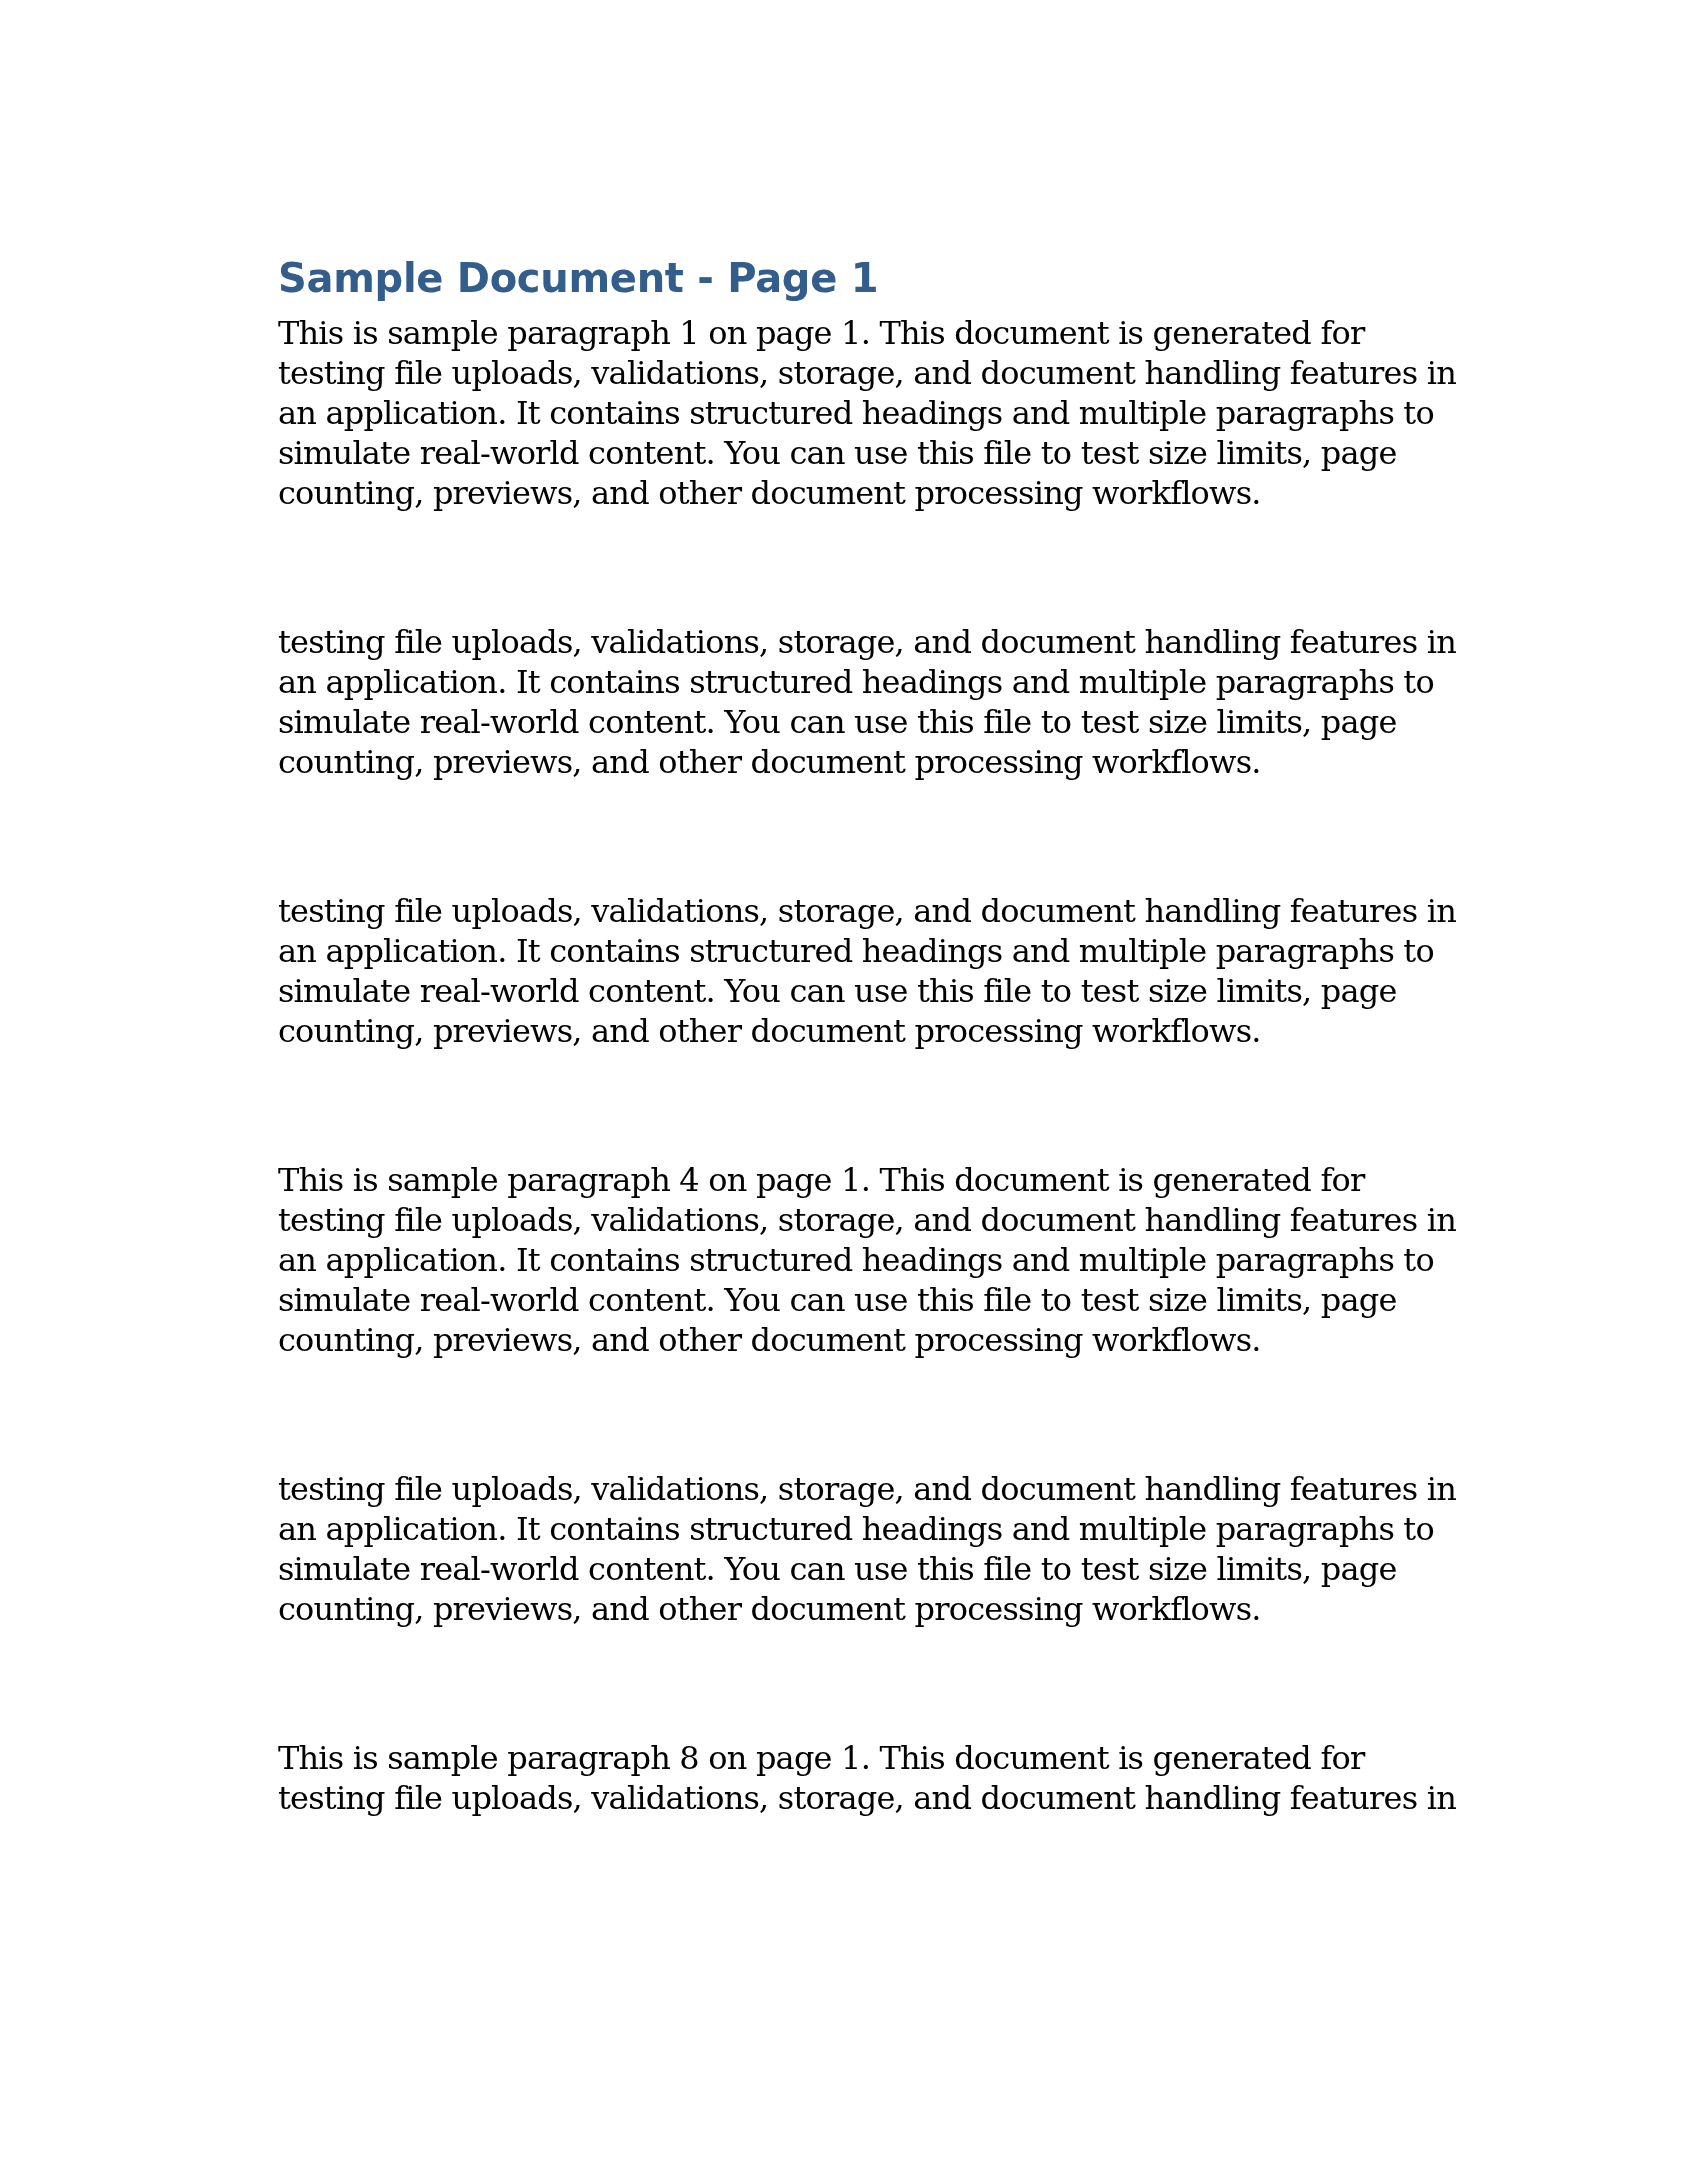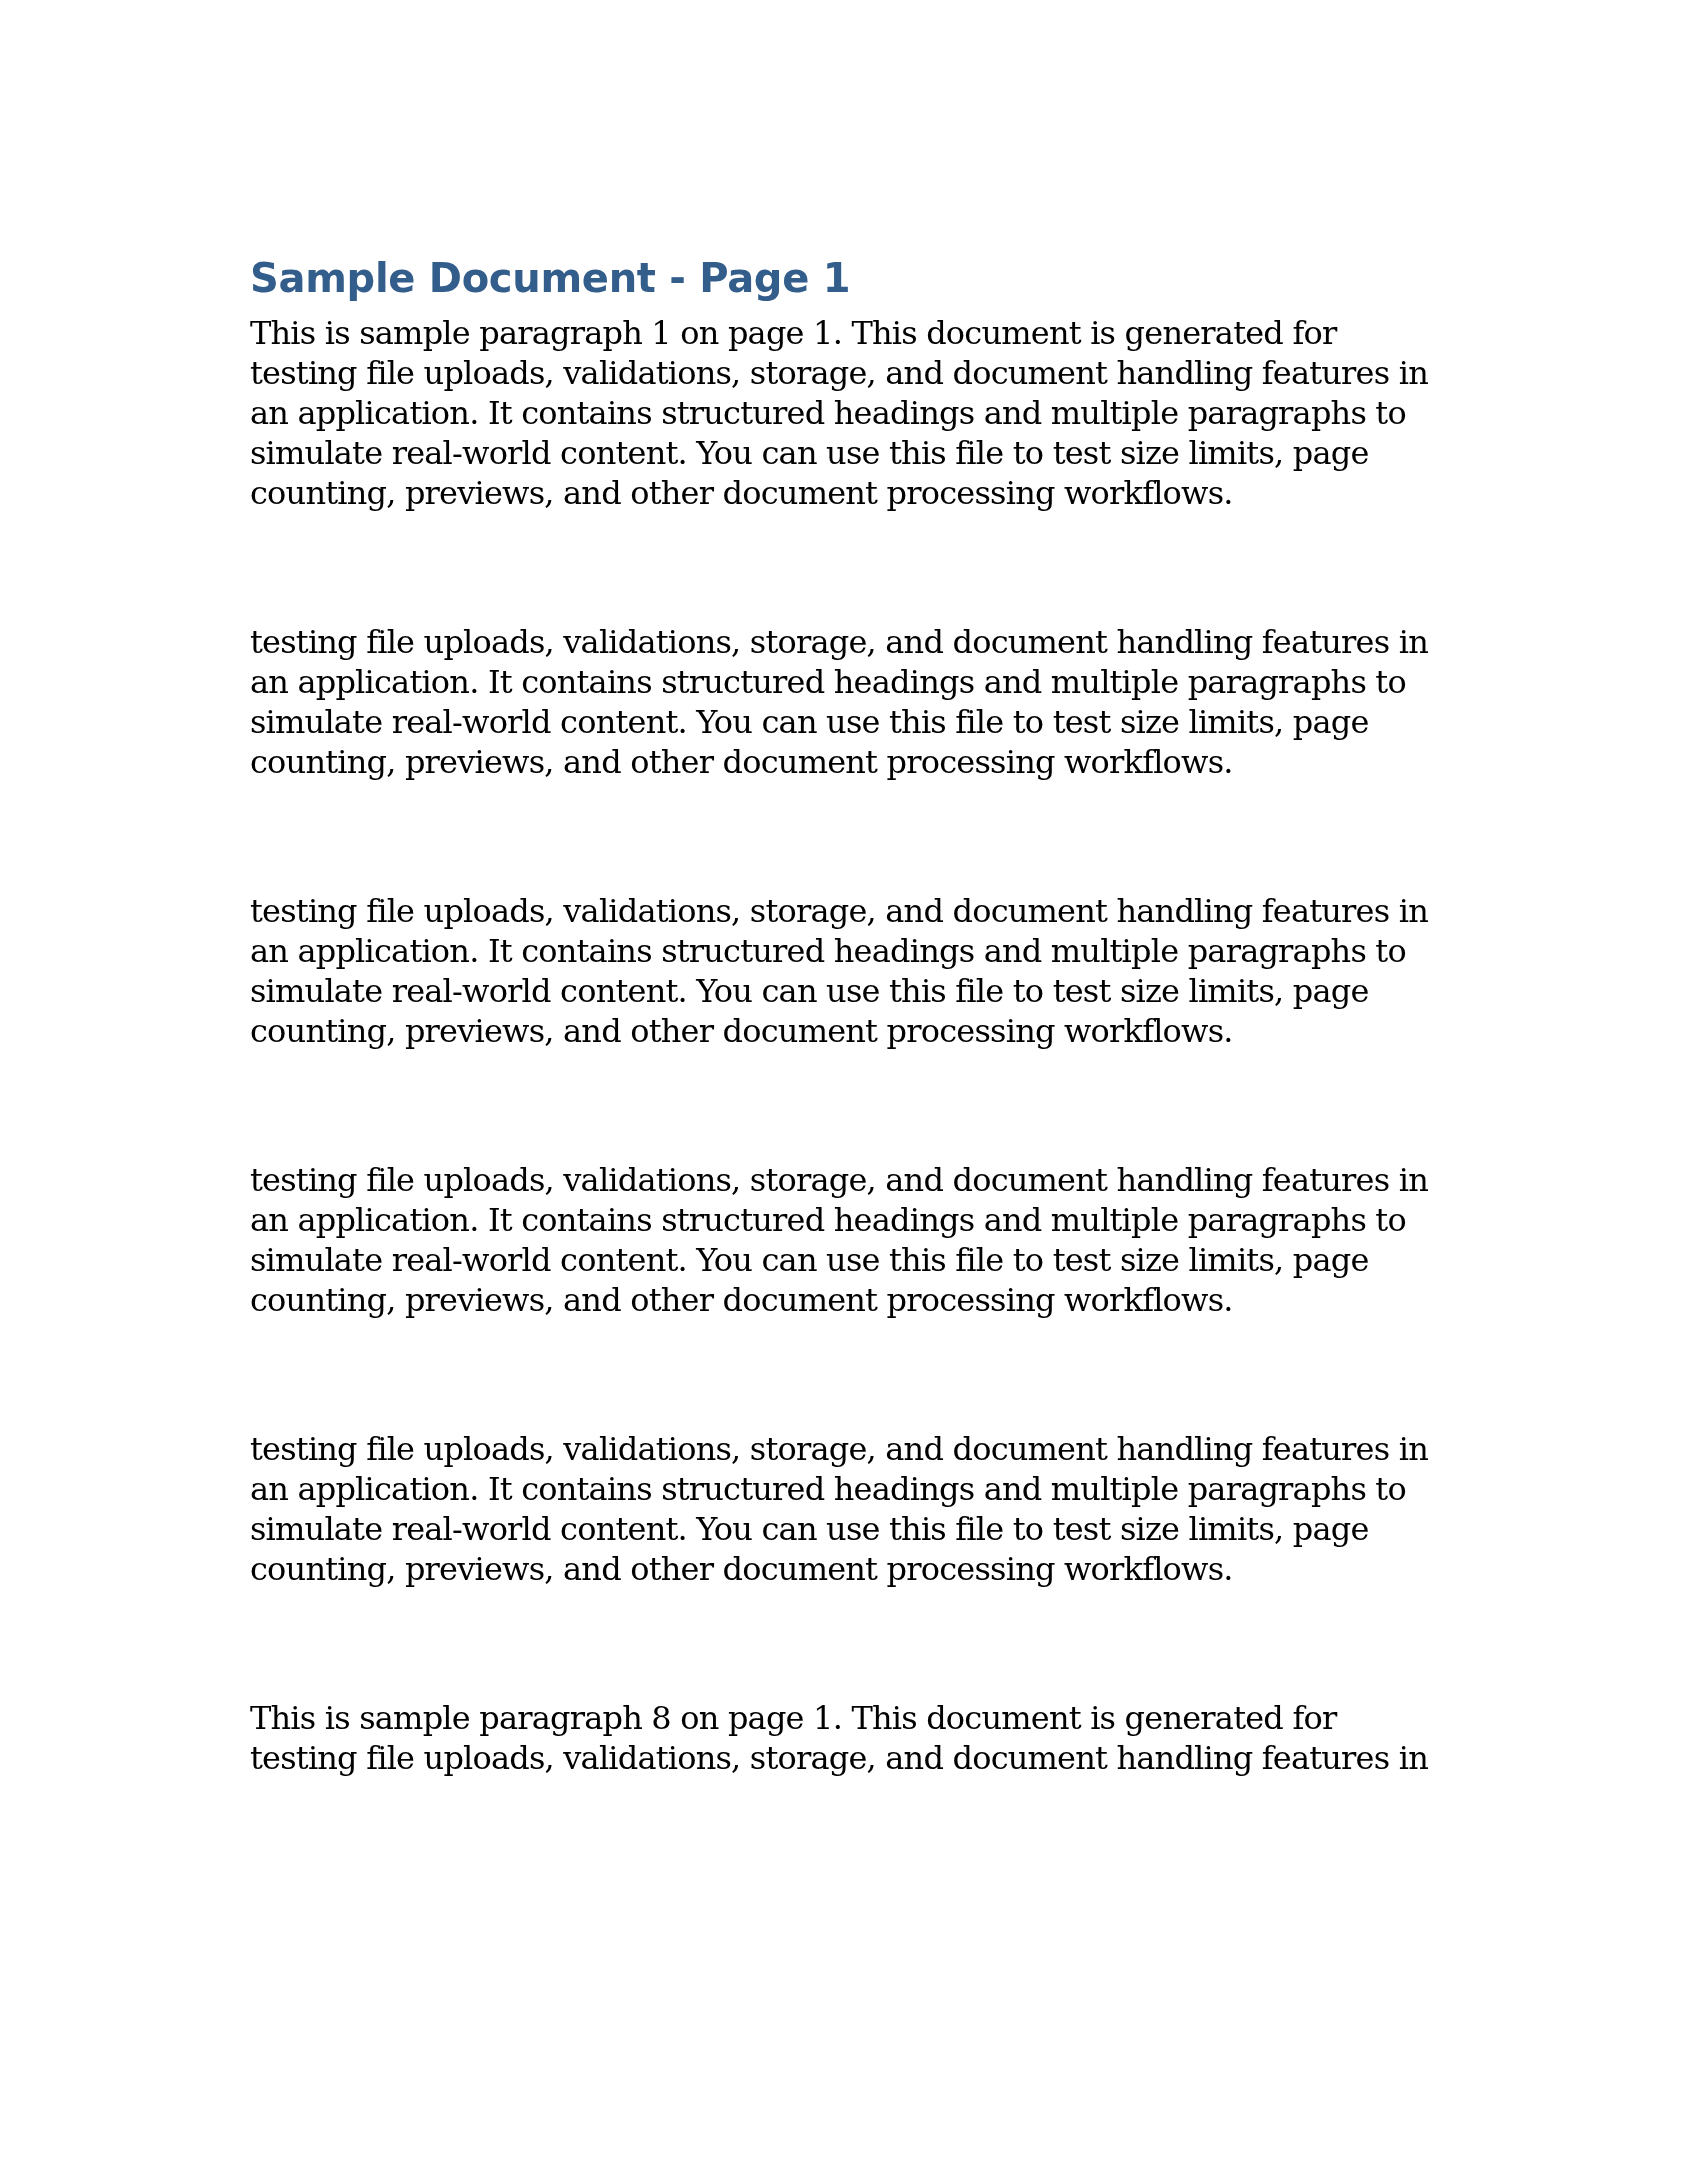--- a/index.html
+++ b/index.html
@@ -6,20 +6,21 @@
     margin: 0;
     padding: 0;
     background: #ffffff;
   }
   #page {
     position: relative;
     width: 1537px;
     height: 2183px;
     background: #ffffff;
     overflow: hidden;
+    margin-left: 28px;
   }
   #content {
     position: absolute;
     left: 250px;
     top: 258px;
     width: 1191px;
   }
   h1.doc-heading {
     margin: 0 0 14.6px 0;
     font-family: "DejaVu Sans", "Liberation Sans", sans-serif;
@@ -65,20 +66,21 @@
           <div class="line" style="color: rgb(0, 0, 0);">simulate real-world content. You can use this file to test size limits, page</div>
           <div class="line" style="color: rgb(0, 0, 0);">counting, previews, and other document processing workflows.</div>
         </div>
         <div class="para">
           <div class="line" style="color: rgb(0, 0, 0);">testing file uploads, validations, storage, and document handling features in</div>
           <div class="line" style="color: rgb(0, 0, 0);">an application. It contains structured headings and multiple paragraphs to</div>
           <div class="line" style="color: rgb(0, 0, 0);">simulate real-world content. You can use this file to test size limits, page</div>
           <div class="line" style="color: rgb(0, 0, 0);">counting, previews, and other document processing workflows.</div>
         </div>
         <div class="para">
+          <div class="line" style="color: rgb(0, 0, 0);">This is sample paragraph 4 on page 1. This document is generated for</div>
           <div class="line" style="color: rgb(0, 0, 0);">testing file uploads, validations, storage, and document handling features in</div>
           <div class="line" style="color: rgb(0, 0, 0);">an application. It contains structured headings and multiple paragraphs to</div>
           <div class="line" style="color: rgb(0, 0, 0);">simulate real-world content. You can use this file to test size limits, page</div>
           <div class="line" style="color: rgb(0, 0, 0);">counting, previews, and other document processing workflows.</div>
         </div>
         <div class="para">
           <div class="line" style="color: rgb(0, 0, 0);">testing file uploads, validations, storage, and document handling features in</div>
           <div class="line" style="color: rgb(0, 0, 0);">an application. It contains structured headings and multiple paragraphs to</div>
           <div class="line" style="color: rgb(0, 0, 0);">simulate real-world content. You can use this file to test size limits, page</div>
           <div class="line" style="color: rgb(0, 0, 0);">counting, previews, and other document processing workflows.</div>

